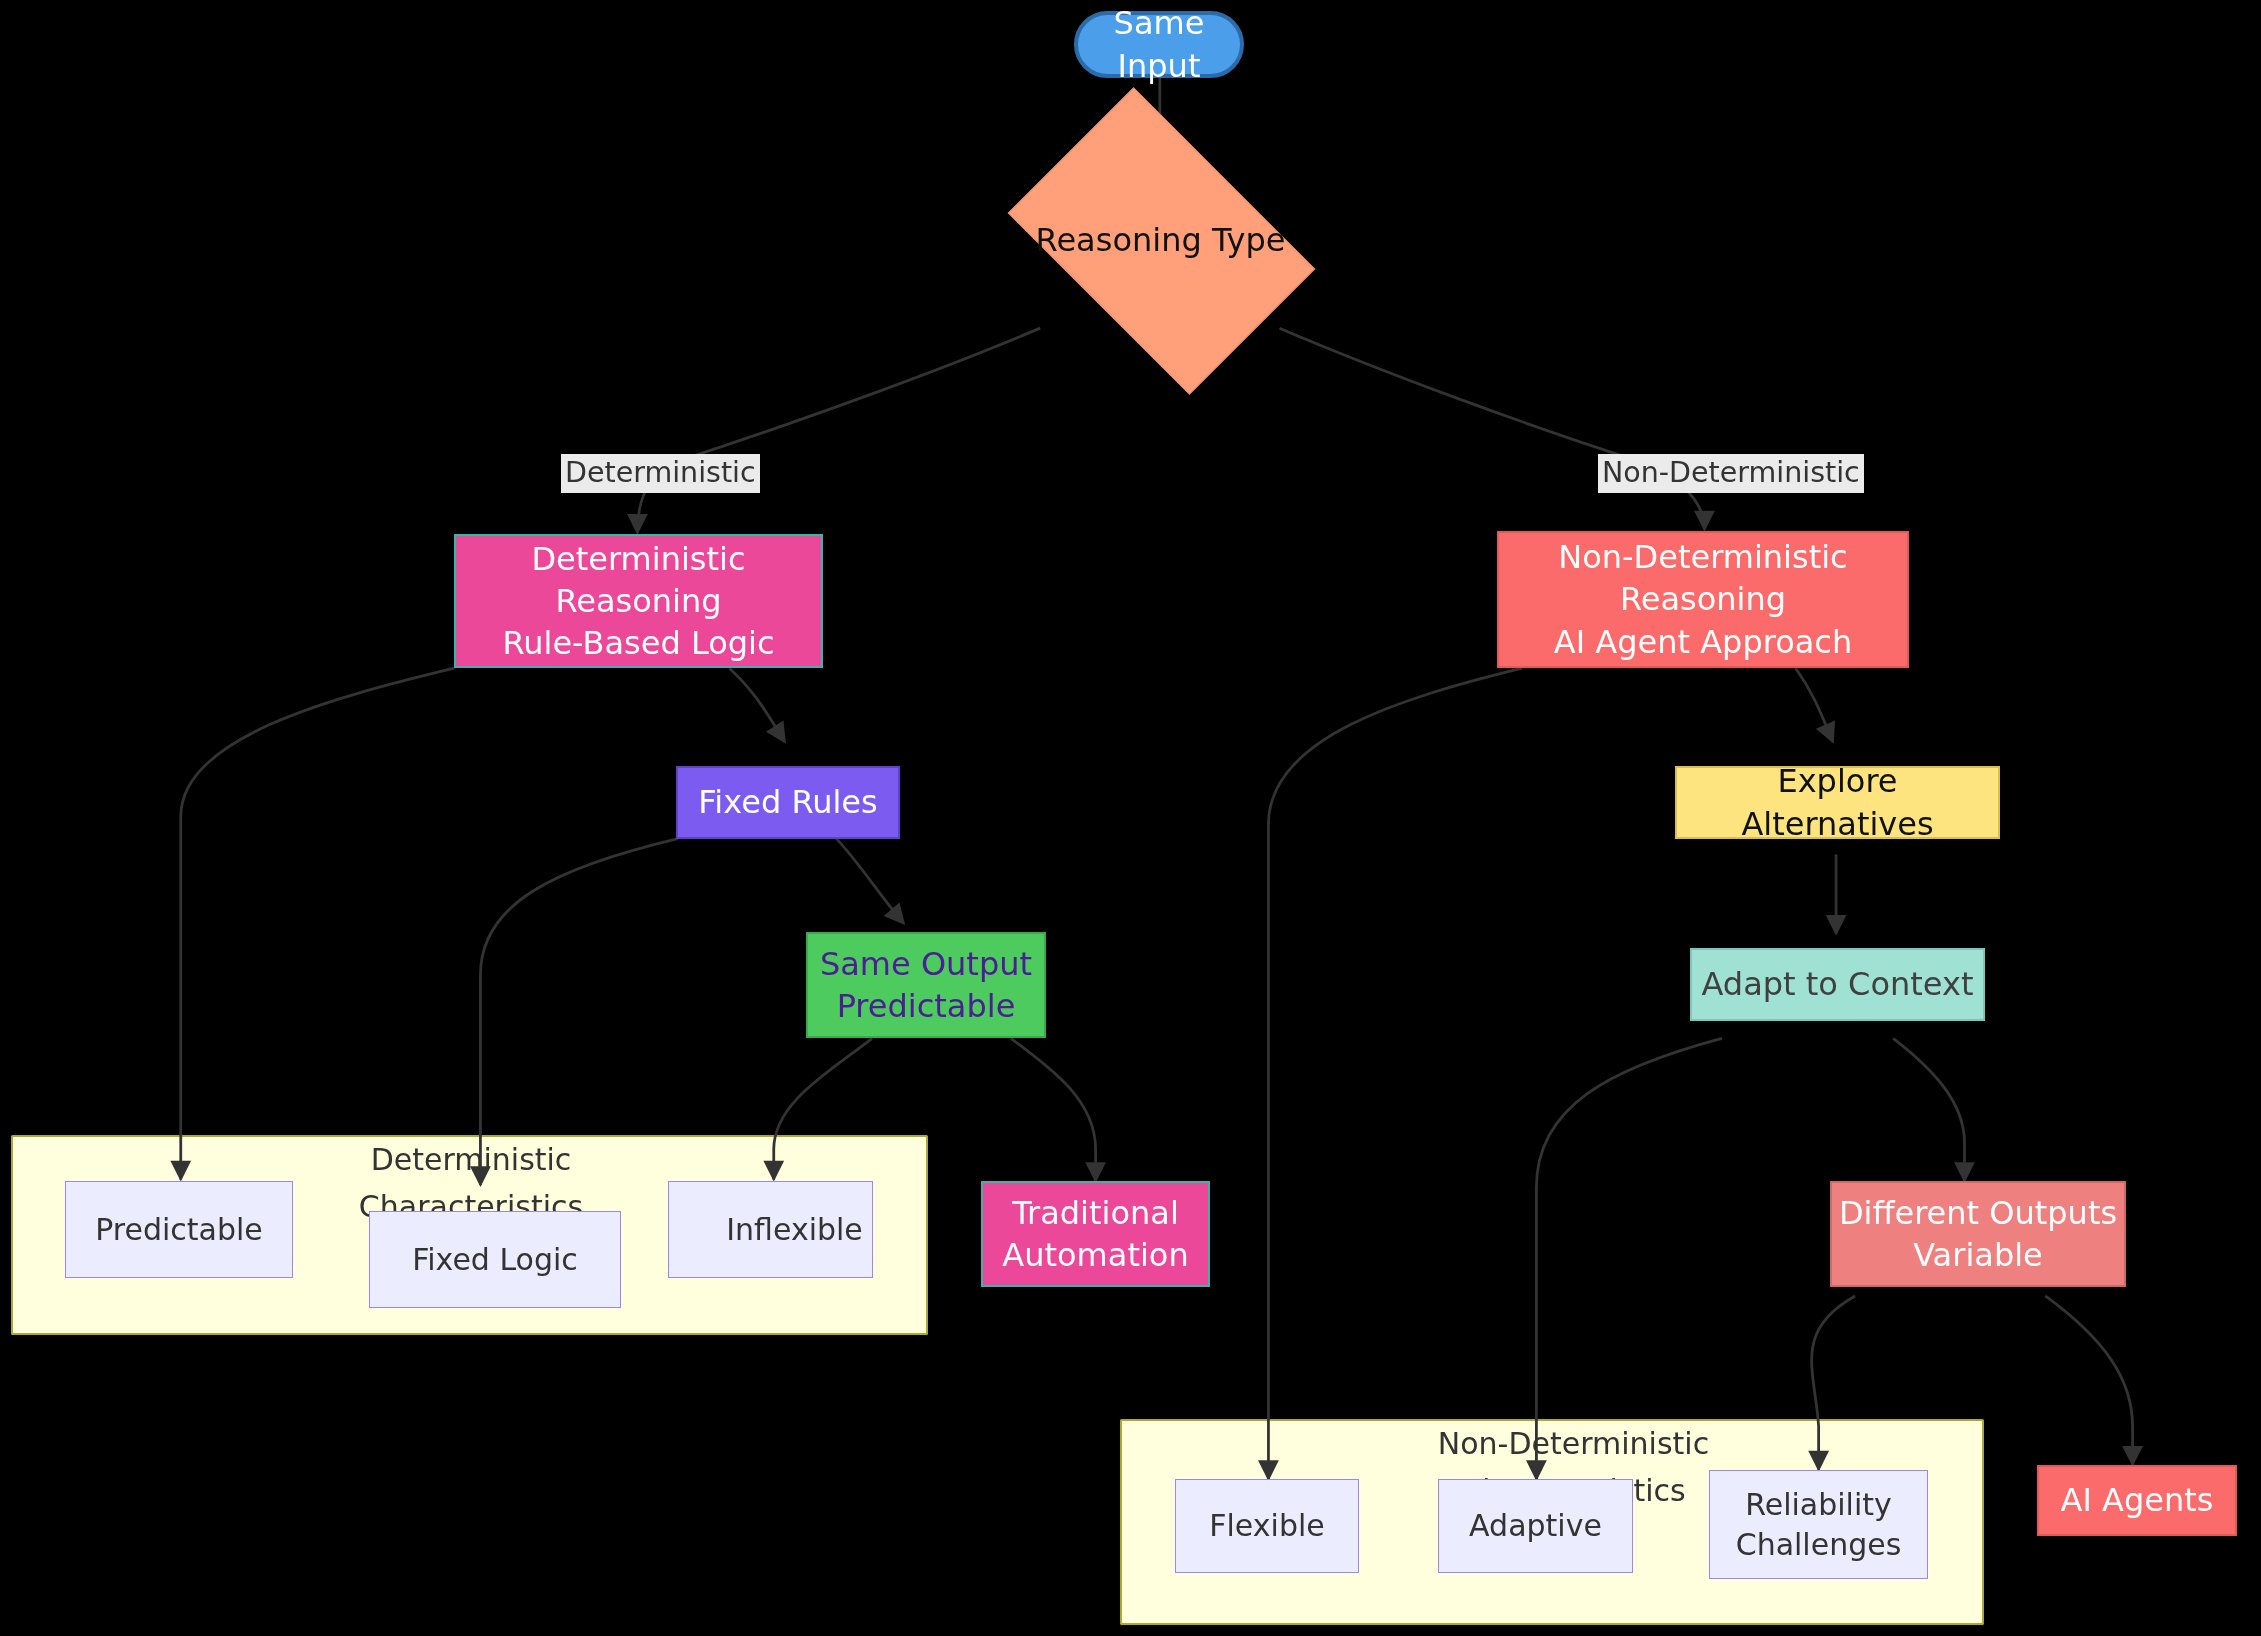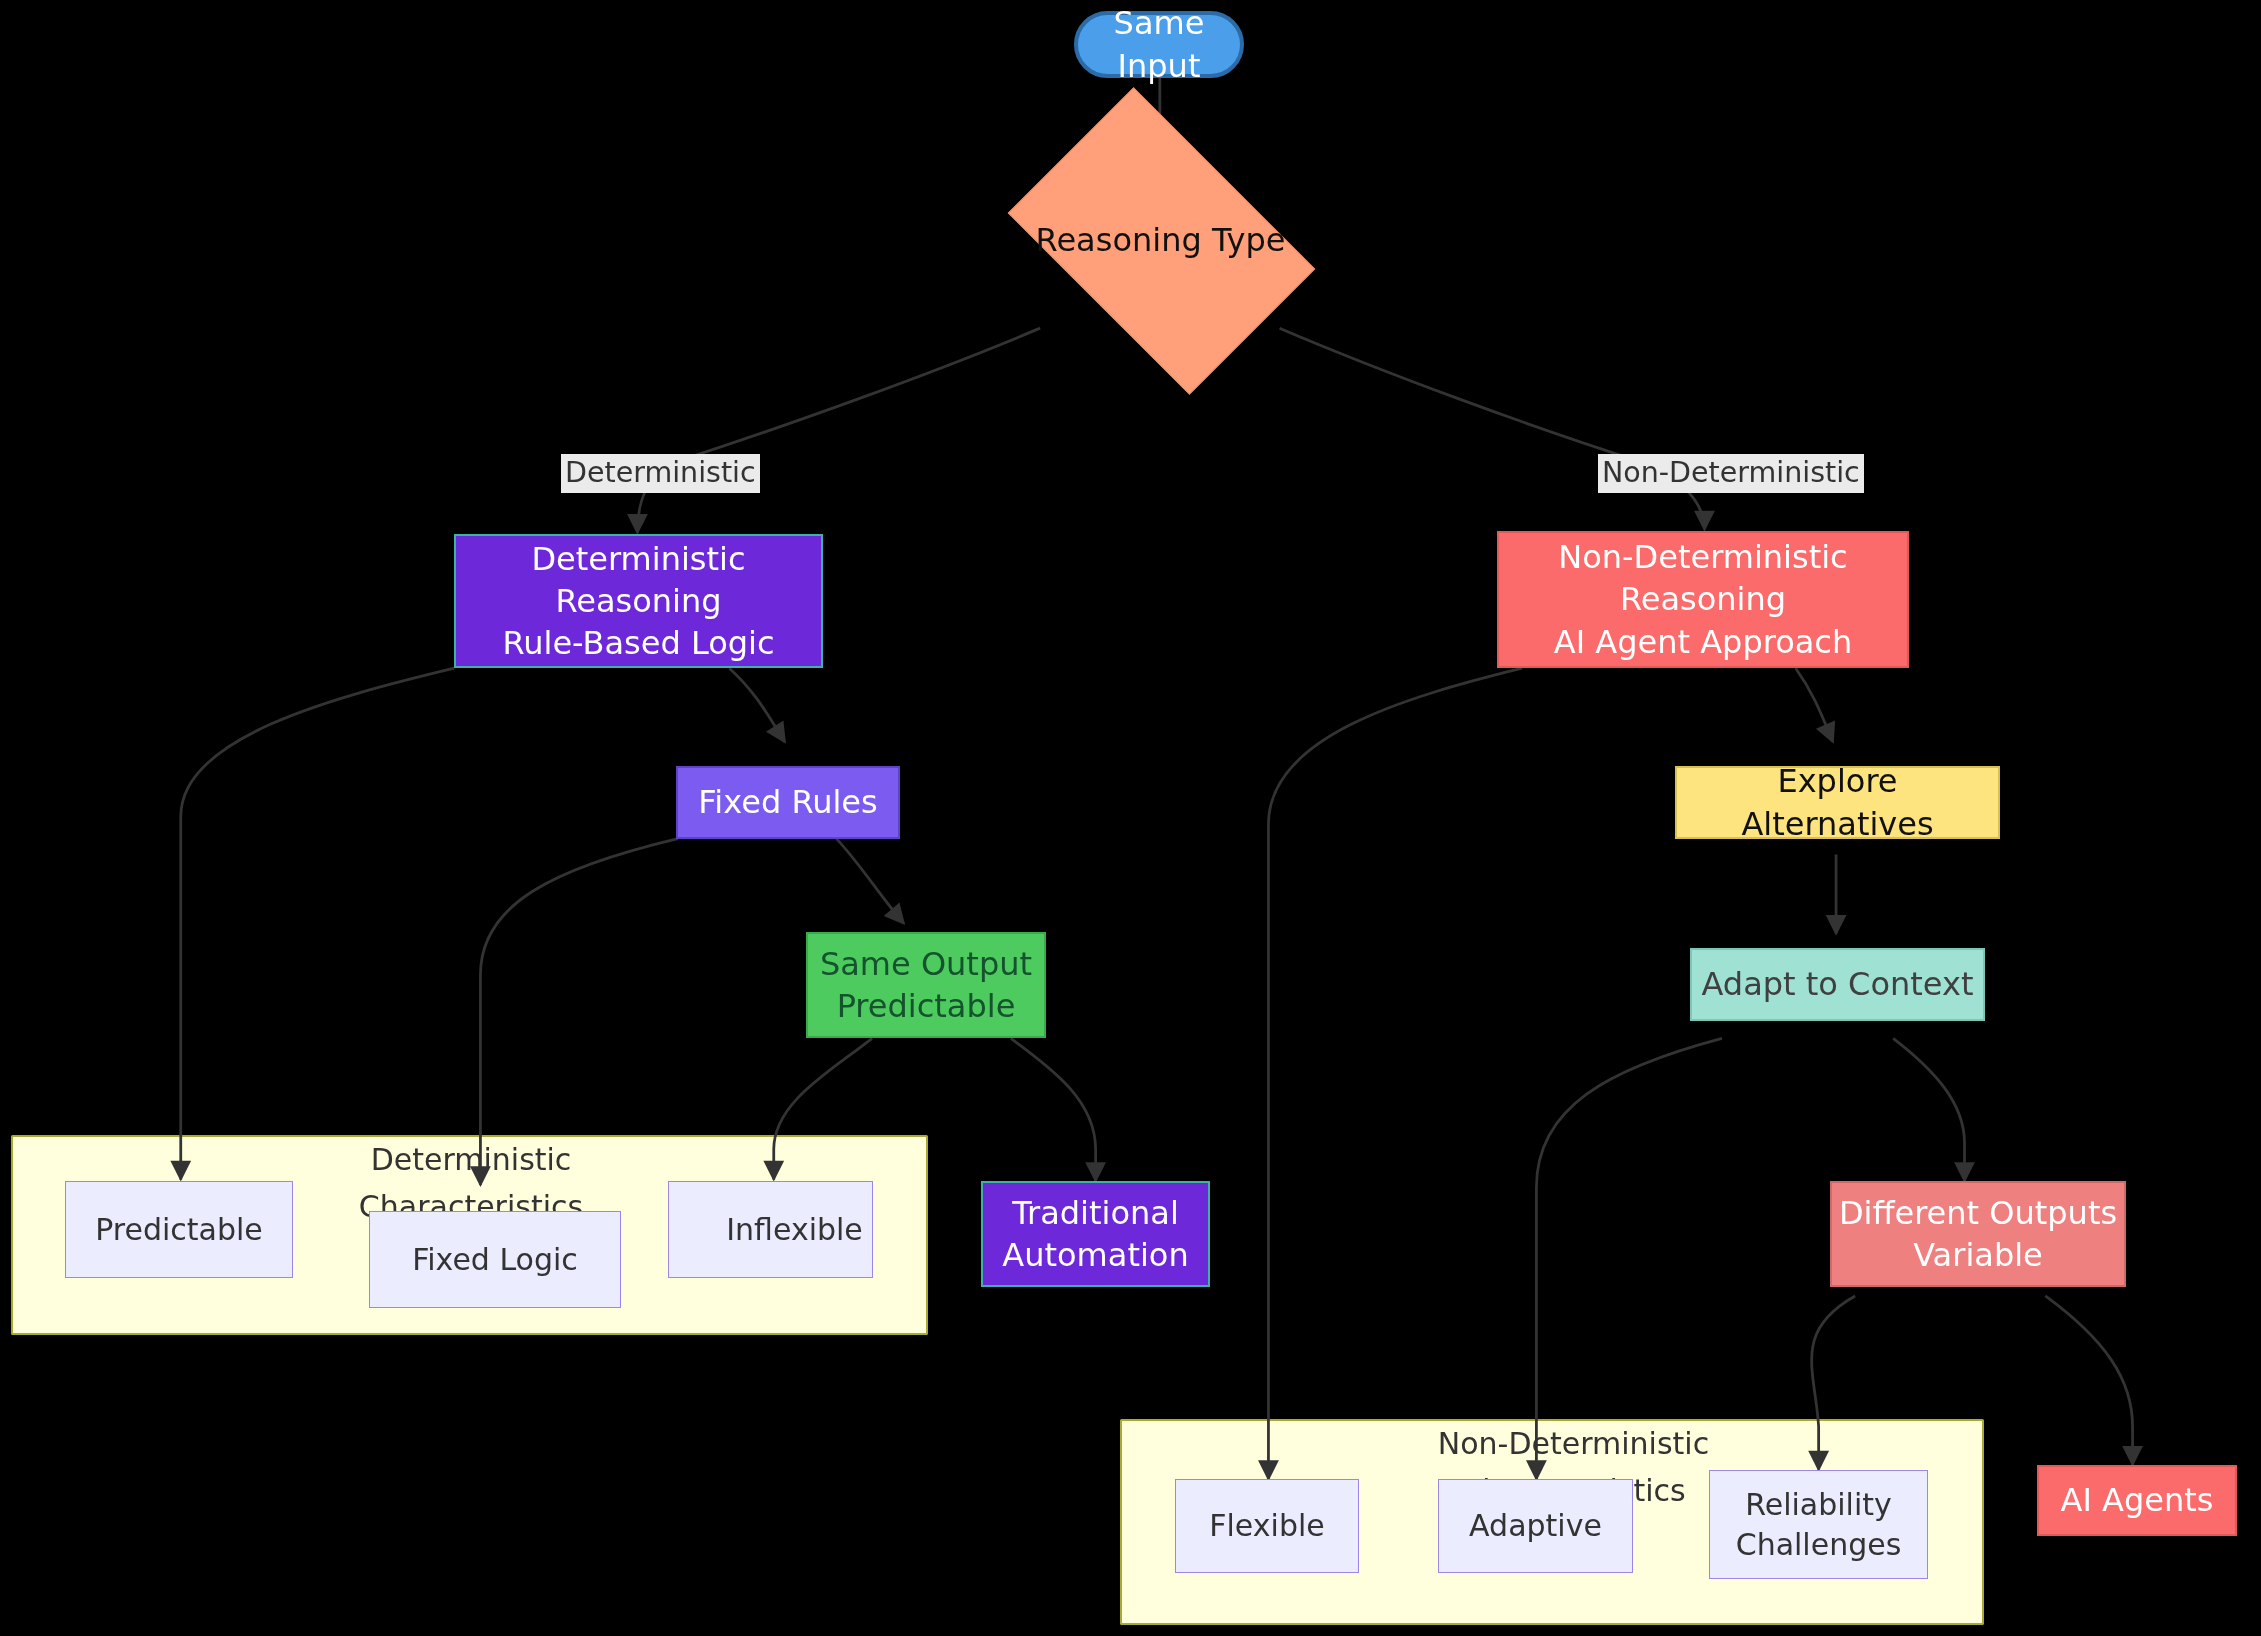--- a/index.html
+++ b/index.html
@@ -22,24 +22,24 @@
   .n-decision{
     background:transparent;border:none;color:#111;font-size:32px;
   }
   .n-decision .dia{
     position:absolute;left:0;top:0;width:100%;height:100%;
     background:#ffa07a;border:1.6px solid #e08a63;
     transform:rotate(45deg);
   }
   .n-decision .lbl{position:relative;z-index:2;}
 
-  .n-teal{background:#6d28d9;border:2.4px solid #3bb3ab;color:#ffffff;font-size:32px;}
+  .n-teal{background:#ec4899;border:2.4px solid #3bb3ab;color:#ffffff;font-size:32px;}
   .n-red{background:#fc6b6b;border:2.4px solid #e05a5a;color:#ffffff;font-size:32px;}
   .n-purple{background:#7c5cf0;border:2.4px solid #5e44c4;color:#ffffff;font-size:32px;text-align:center;}
-  .n-green{background:#4ecb5e;border:2.4px solid #3aab49;color:#14532d;font-size:32px;}
+  .n-green{background:#4ecb5e;border:2.4px solid #3aab49;color:#4c1d95;font-size:32px;}
   .n-yellow{background:#fde47f;border:2.4px solid #d9c054;color:#111111;font-size:32px;}
   .n-mint{background:#9fe2d4;border:2.4px solid #7ec6b7;color:#404040;font-size:32px;}
   .n-salmon{background:#ef8080;border:2.4px solid #d06a6a;color:#ffffff;font-size:32px;}
   .n-lav{background:#ececff;border:1.6px solid #9e86e8;color:#333333;font-size:30px;}
 
   
   .subgraph{position:absolute;box-sizing:border-box;
     background:#ffffde;border:2.4px solid #aaaa33;border-radius:1.6px;}
   .subgraph-title{position:absolute;text-align:center;color:#333333;
     font-size:30px;line-height:1.55;white-space:pre-line;}

